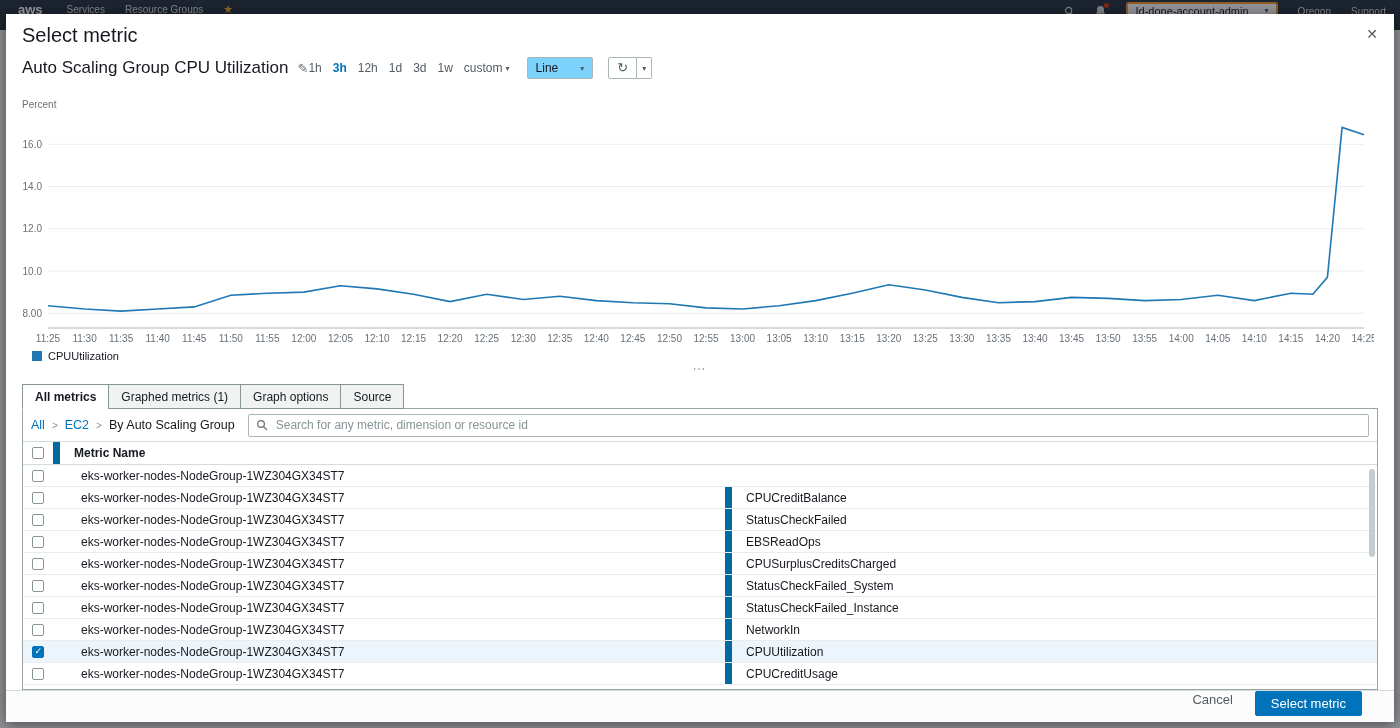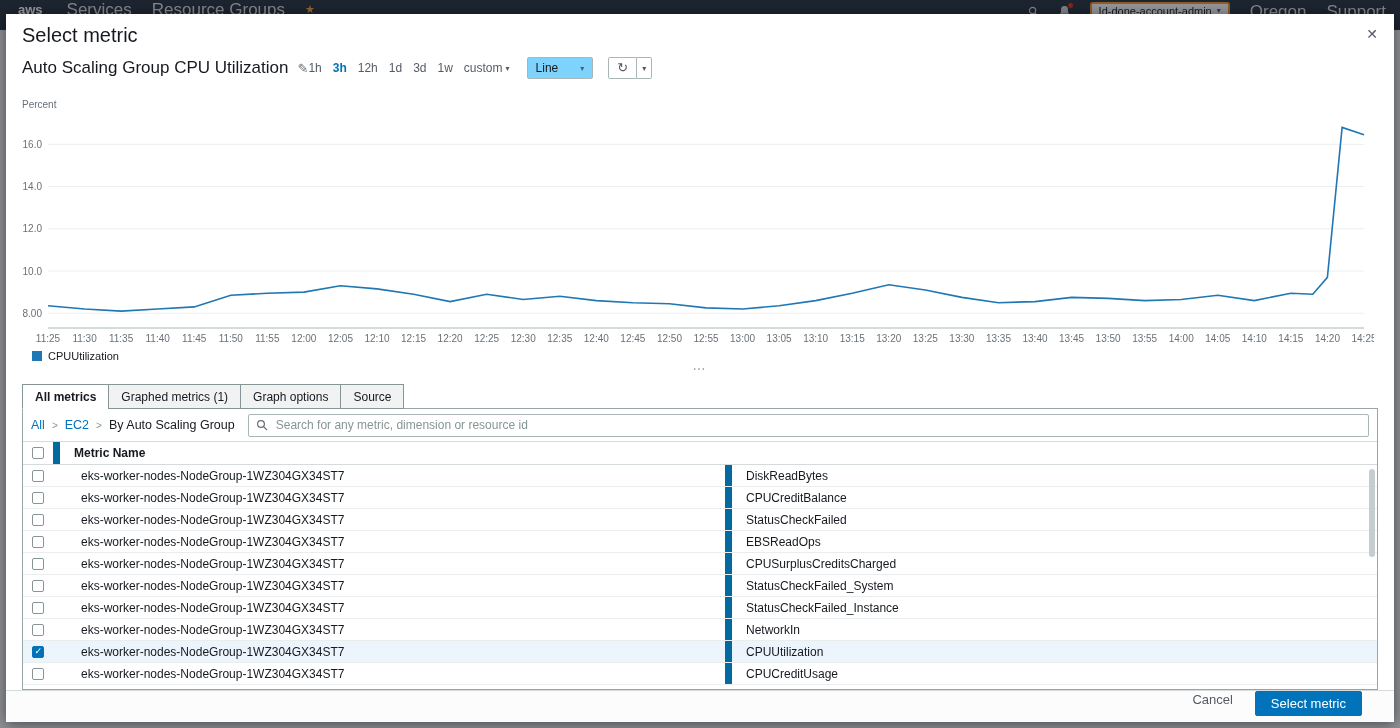--- a/index.html
+++ b/index.html
@@ -6,26 +6,26 @@
   html,body { width:1400px; height:728px; margin:0; overflow:hidden;
     font-family:"Liberation Sans", sans-serif; background:#e9ebed; position:relative; }
 
   
   .nav { position:absolute; top:0; left:0; right:0; height:30px; background:#232f3e;
     display:flex; align-items:flex-start; justify-content:space-between; padding:2px 14px 0; color:#cfd4da; z-index:1; }
   .nav-left, .nav-right { display:flex; align-items:center; gap:20px; }
   .aws-logo { font-weight:bold; color:#fff; font-size:13px; position:relative; padding:0 4px; }
   .aws-logo::after { content:""; position:absolute; left:2px; right:2px; bottom:-1px; height:4px;
     border-bottom:2px solid #ec912d; border-radius:50%; }
-  .nav-item { font-size:17px; color:#d5dbdb; cursor:pointer; line-height:13px; }
+  .nav-item { font-size:10px; color:#d5dbdb; cursor:pointer; line-height:13px; }
   .nav-star { color:#e8a13d; font-size:11px; }
   .nav-ico { display:inline-flex; position:relative; }
   .badge-dot { position:absolute; top:-2px; right:-3px; width:5px; height:5px; background:#d13212; border-radius:50%; }
   .account-btn { background:#f2f3f3; border:2px solid #ec912d; border-radius:3px; color:#16191f;
-    font-size:11px; padding:0 7px; line-height:14px; cursor:pointer; display:flex; gap:5px; align-items:flex-start; }
+    font-size:11px; padding:0 7px; line-height:14px; cursor:pointer; display:flex; gap:16px; align-items:flex-start; }
 
   .overlay { position:absolute; inset:0; background:rgba(22,25,31,.42); z-index:5; }
 
   
   .modal { position:absolute; top:14px; left:6px; right:6px; bottom:6px; background:#fff;
     box-shadow:0 2px 14px rgba(0,0,0,.5); z-index:10; display:flex; flex-direction:column; }
 
   .modal-header { padding:10px 16px 0; position:relative; height:34px; }
   .modal-title { font-size:20px; color:#16191f; }
   .close-x { position:absolute; right:16px; top:12px; font-size:14px; color:#545b64; cursor:pointer; }
@@ -264,21 +264,20 @@
       <div class="col-metric th-label">Metric Name</div>
     </div>
 
     <div class="tbody">
       <div class="scroll-thumb"></div>
     <div class="trow">
           <div class="col-check">
             <span class="cb"></span>
           </div>
           <div class="col-name">eks-worker-nodes-NodeGroup-1WZ304GX34ST7</div>
-          <div class="col-metric">DiskReadBytes</div>
         </div>
         <div class="trow">
           <div class="col-check">
             <span class="cb"></span>
           </div>
           <div class="col-name">eks-worker-nodes-NodeGroup-1WZ304GX34ST7</div>
           <div class="col-metric">CPUCreditBalance</div>
         </div>
         <div class="trow">
           <div class="col-check">

